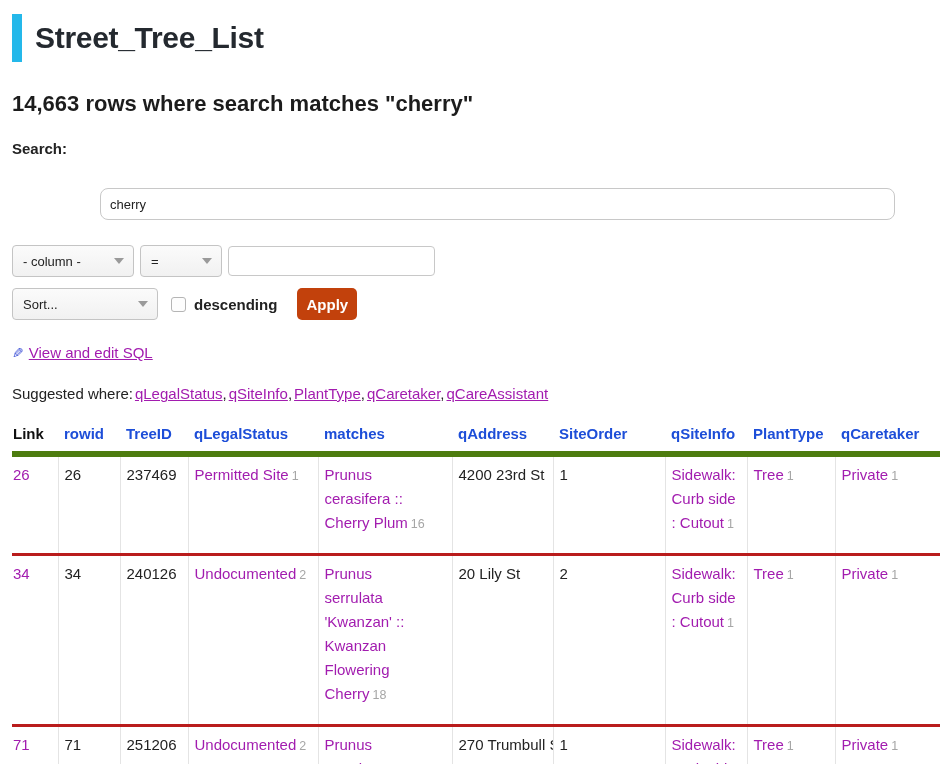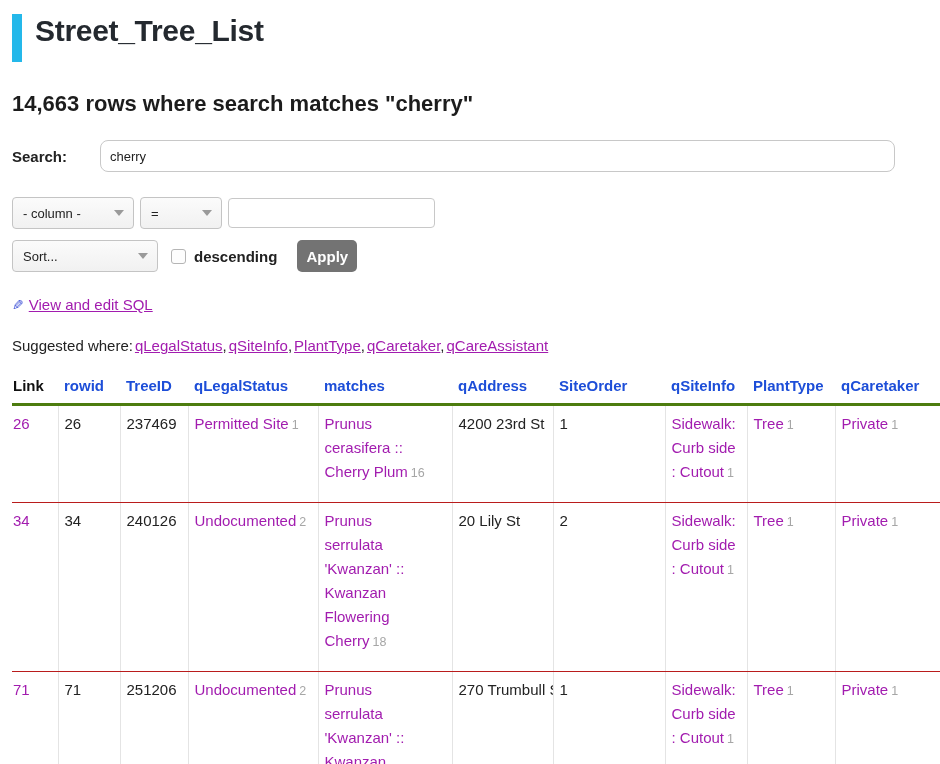--- a/index.html
+++ b/index.html
@@ -6,33 +6,34 @@
   html, body { width: 940px; height: 764px; overflow: hidden; }
   body {
     font-family: "Liberation Sans", sans-serif;
     background: #ffffff;
     color: #222222;
     font-size: 15px;
   }
   .container { padding: 14px 0 0 12px; width: 940px; }
 
   
-  .titlebar { display: flex; align-items: flex-start; }
+  .titlebar { display: flex; align-items: center; }
   .accent-bar { width: 10px; height: 48px; background: #24b8ea; margin-right: 13px; flex: none; }
   h1.page-title { font-size: 30px; font-weight: bold; color: #24292f; letter-spacing: -0.3px; }
 
   .summary { margin-top: 29px; font-size: 22px; font-weight: bold; color: #1c1c1c; }
 
   
-  .search-row { margin-top: 23px; display: flex; align-items: center; }
+  .search-row { margin-top: 23px; display: flex; align-items: flex-start; }
   .search-label { font-weight: bold; width: 88px; flex: none; }
   .search-input {
     width: 795px; height: 32px; border: 1px solid #c8c8c8; border-radius: 8px;
     padding: 0 9px; font-size: 13px; font-family: "Liberation Sans", sans-serif; color: #222;
     outline: none;
+    margin-top: 48px;
   }
 
   
   .filter-row { margin-top: 25px; display: flex; align-items: center; gap: 6px; }
   .sort-row { margin-top: 11px; display: flex; align-items: center; }
   .select {
     height: 32px; border: 1px solid #c4c4c4; border-radius: 4px;
     background: linear-gradient(#fbfbfb, #f1f1f1);
     display: flex; align-items: center; justify-content: space-between;
     padding: 0 9px 0 10px; font-size: 13px; color: #222; cursor: default;
@@ -47,45 +48,45 @@
   .filter-value-input {
     width: 207px; height: 30px; border: 1px solid #c8c8c8; border-radius: 4px;
     padding: 0 8px; font-size: 13px; font-family: "Liberation Sans", sans-serif; outline: none;
   }
   .checkbox {
     width: 15px; height: 15px; border: 1px solid #b5b5b5; border-radius: 3px;
     background: #fdfdfd; margin-left: 13px; flex: none;
   }
   .descending-label { font-weight: bold; margin-left: 8px; }
   .apply-button {
-    margin-left: 20px; background: #737373; color: #ffffff; border: none;
+    margin-left: 20px; background: #c2410c; color: #ffffff; border: none;
     border-radius: 5px; font-size: 15px; font-weight: bold; height: 32px; width: 60px;
     font-family: "Liberation Sans", sans-serif; cursor: pointer;
   }
 
   
   a { color: #a21caf; text-decoration: none; cursor: pointer; }
   a.u { text-decoration: underline; }
   .line { margin-top: 24px; font-size: 15px; color: #222; }
   .pencil-icon { color: #3b4fd6; display: inline-block; transform: scaleX(-1); margin-right: 5px; font-size: 14px; }
   .facet-links a { margin-left: 2px; }
 
   
   table { border-collapse: collapse; table-layout: fixed; width: 928px; margin-top: 21px; }
   th {
     text-align: left; font-size: 15px; font-weight: bold; color: #3b4fd6;
-    padding: 2px 10px 9px 6px; border-bottom: 3px solid #4d7c0f; vertical-align: bottom;
+    padding: 2px 10px 9px 6px; border-bottom: 6px solid #4d7c0f; vertical-align: bottom;
     overflow: hidden;
   }
   th:first-child { color: #111; padding-left: 1px; }
   th a { color: #1d4ed8; }
   td {
     font-size: 15px; line-height: 24px; vertical-align: top;
     padding: 6px 10px 17px 6px;
-    border-bottom: 1px solid #b91c1c; border-right: 1px solid #e4e4e4;
+    border-bottom: 3px solid #b91c1c; border-right: 1px solid #e4e4e4;
     overflow: hidden;
   }
   td:last-child { border-right: none; }
   td.c-first { padding-left: 1px; }
   td.c-species { padding-right: 17.5px; }
   td.c-nowrap { white-space: nowrap; }
   .count { font-size: 12.5px; color: #a6a6a6; margin-left: 3px; }
 </style>
 </head>
 <body>

